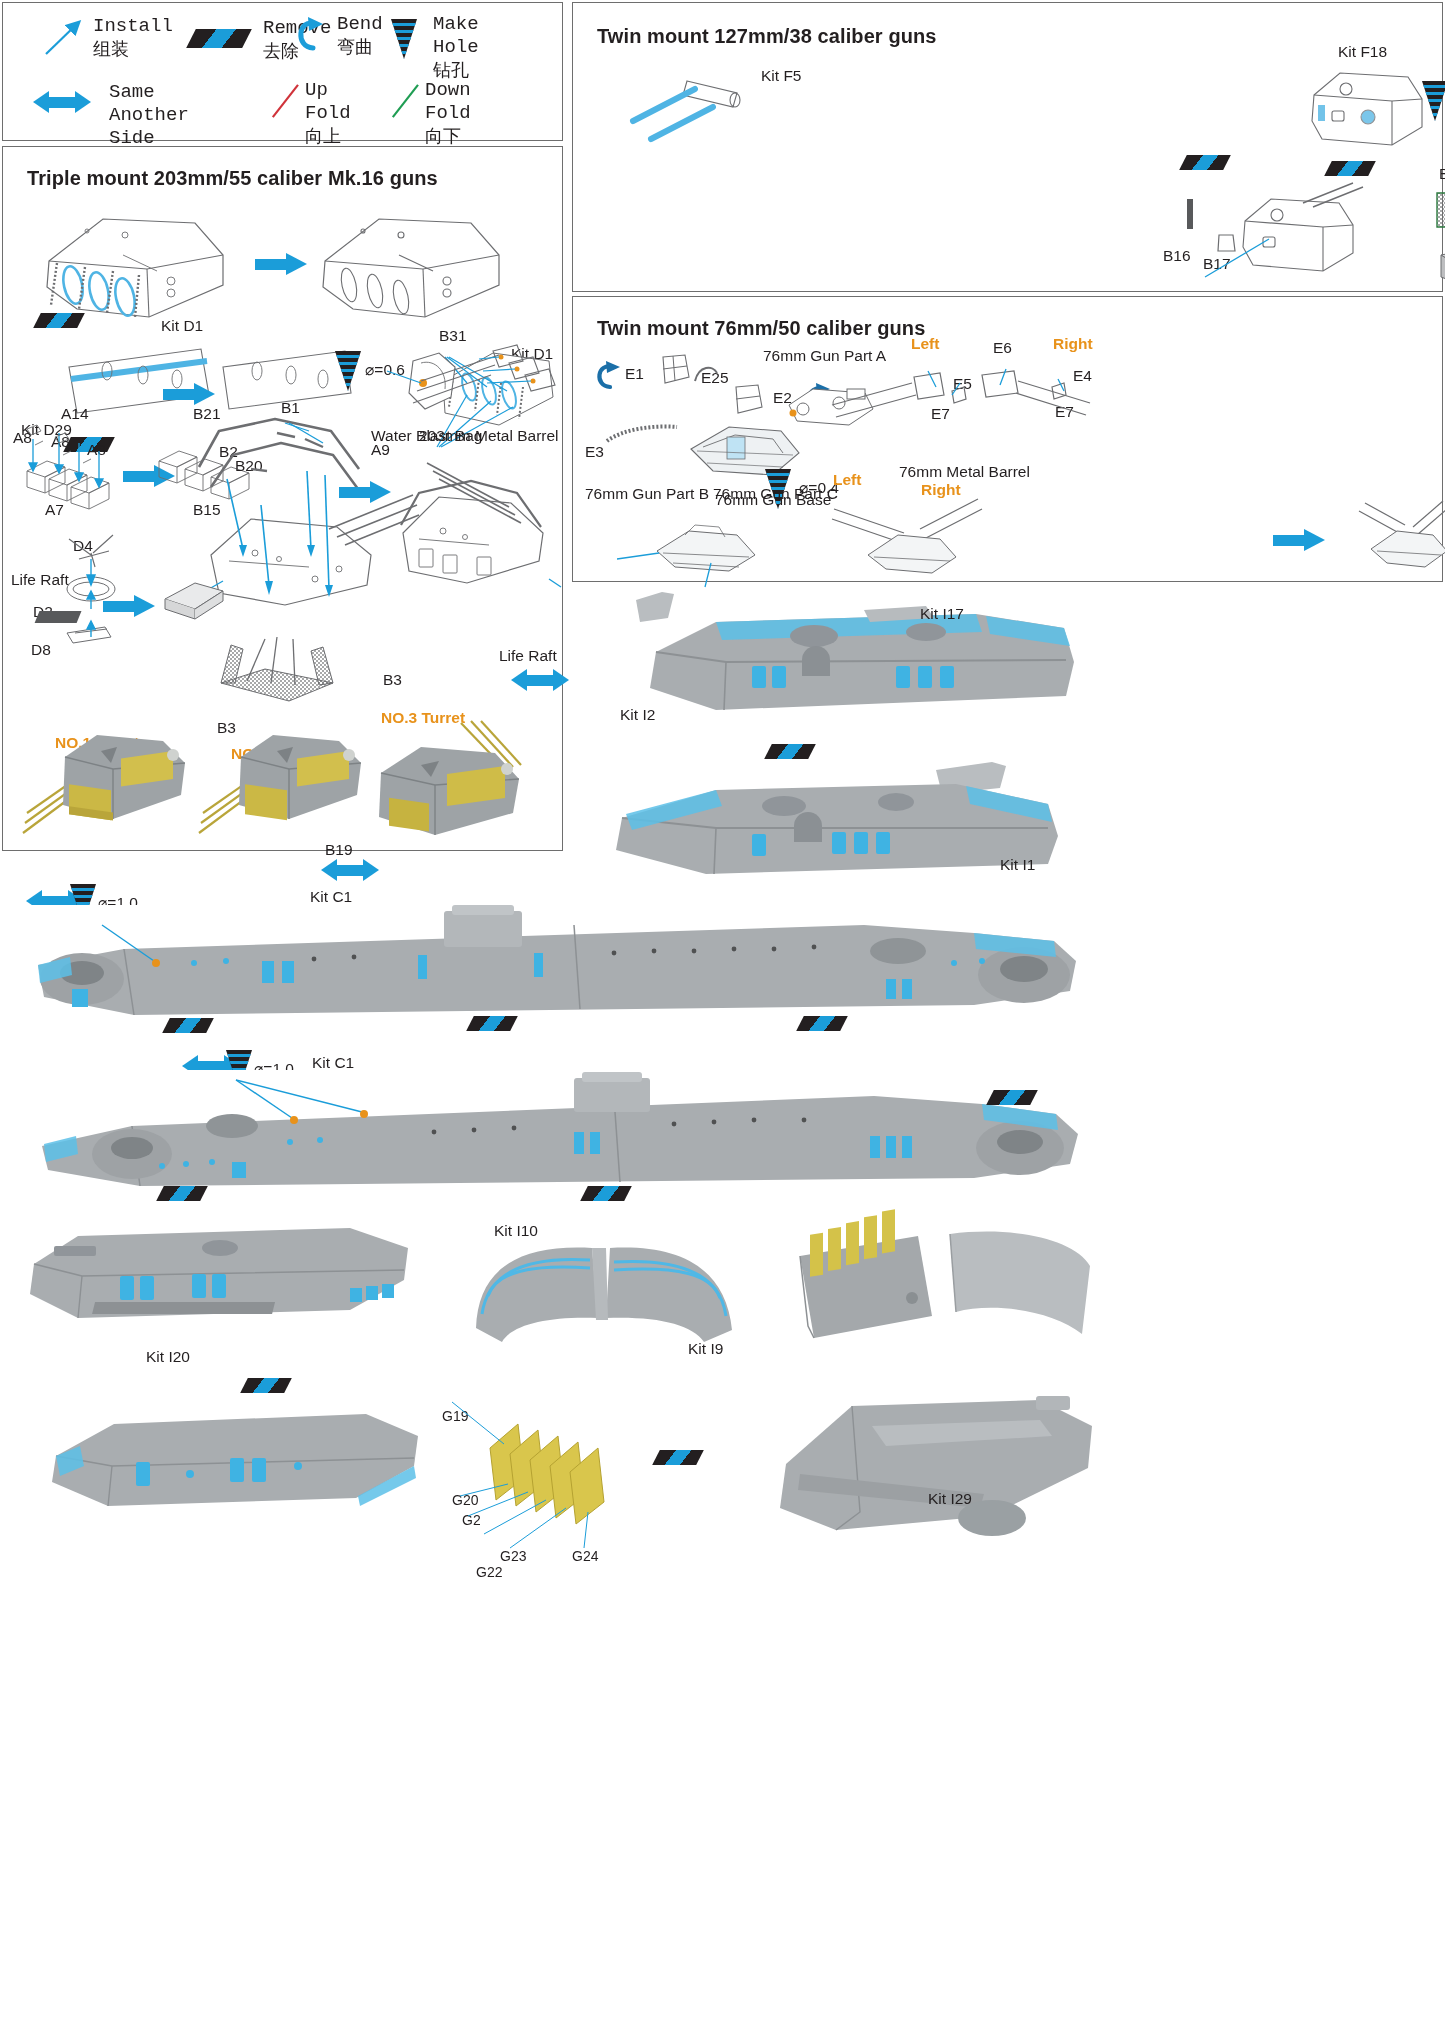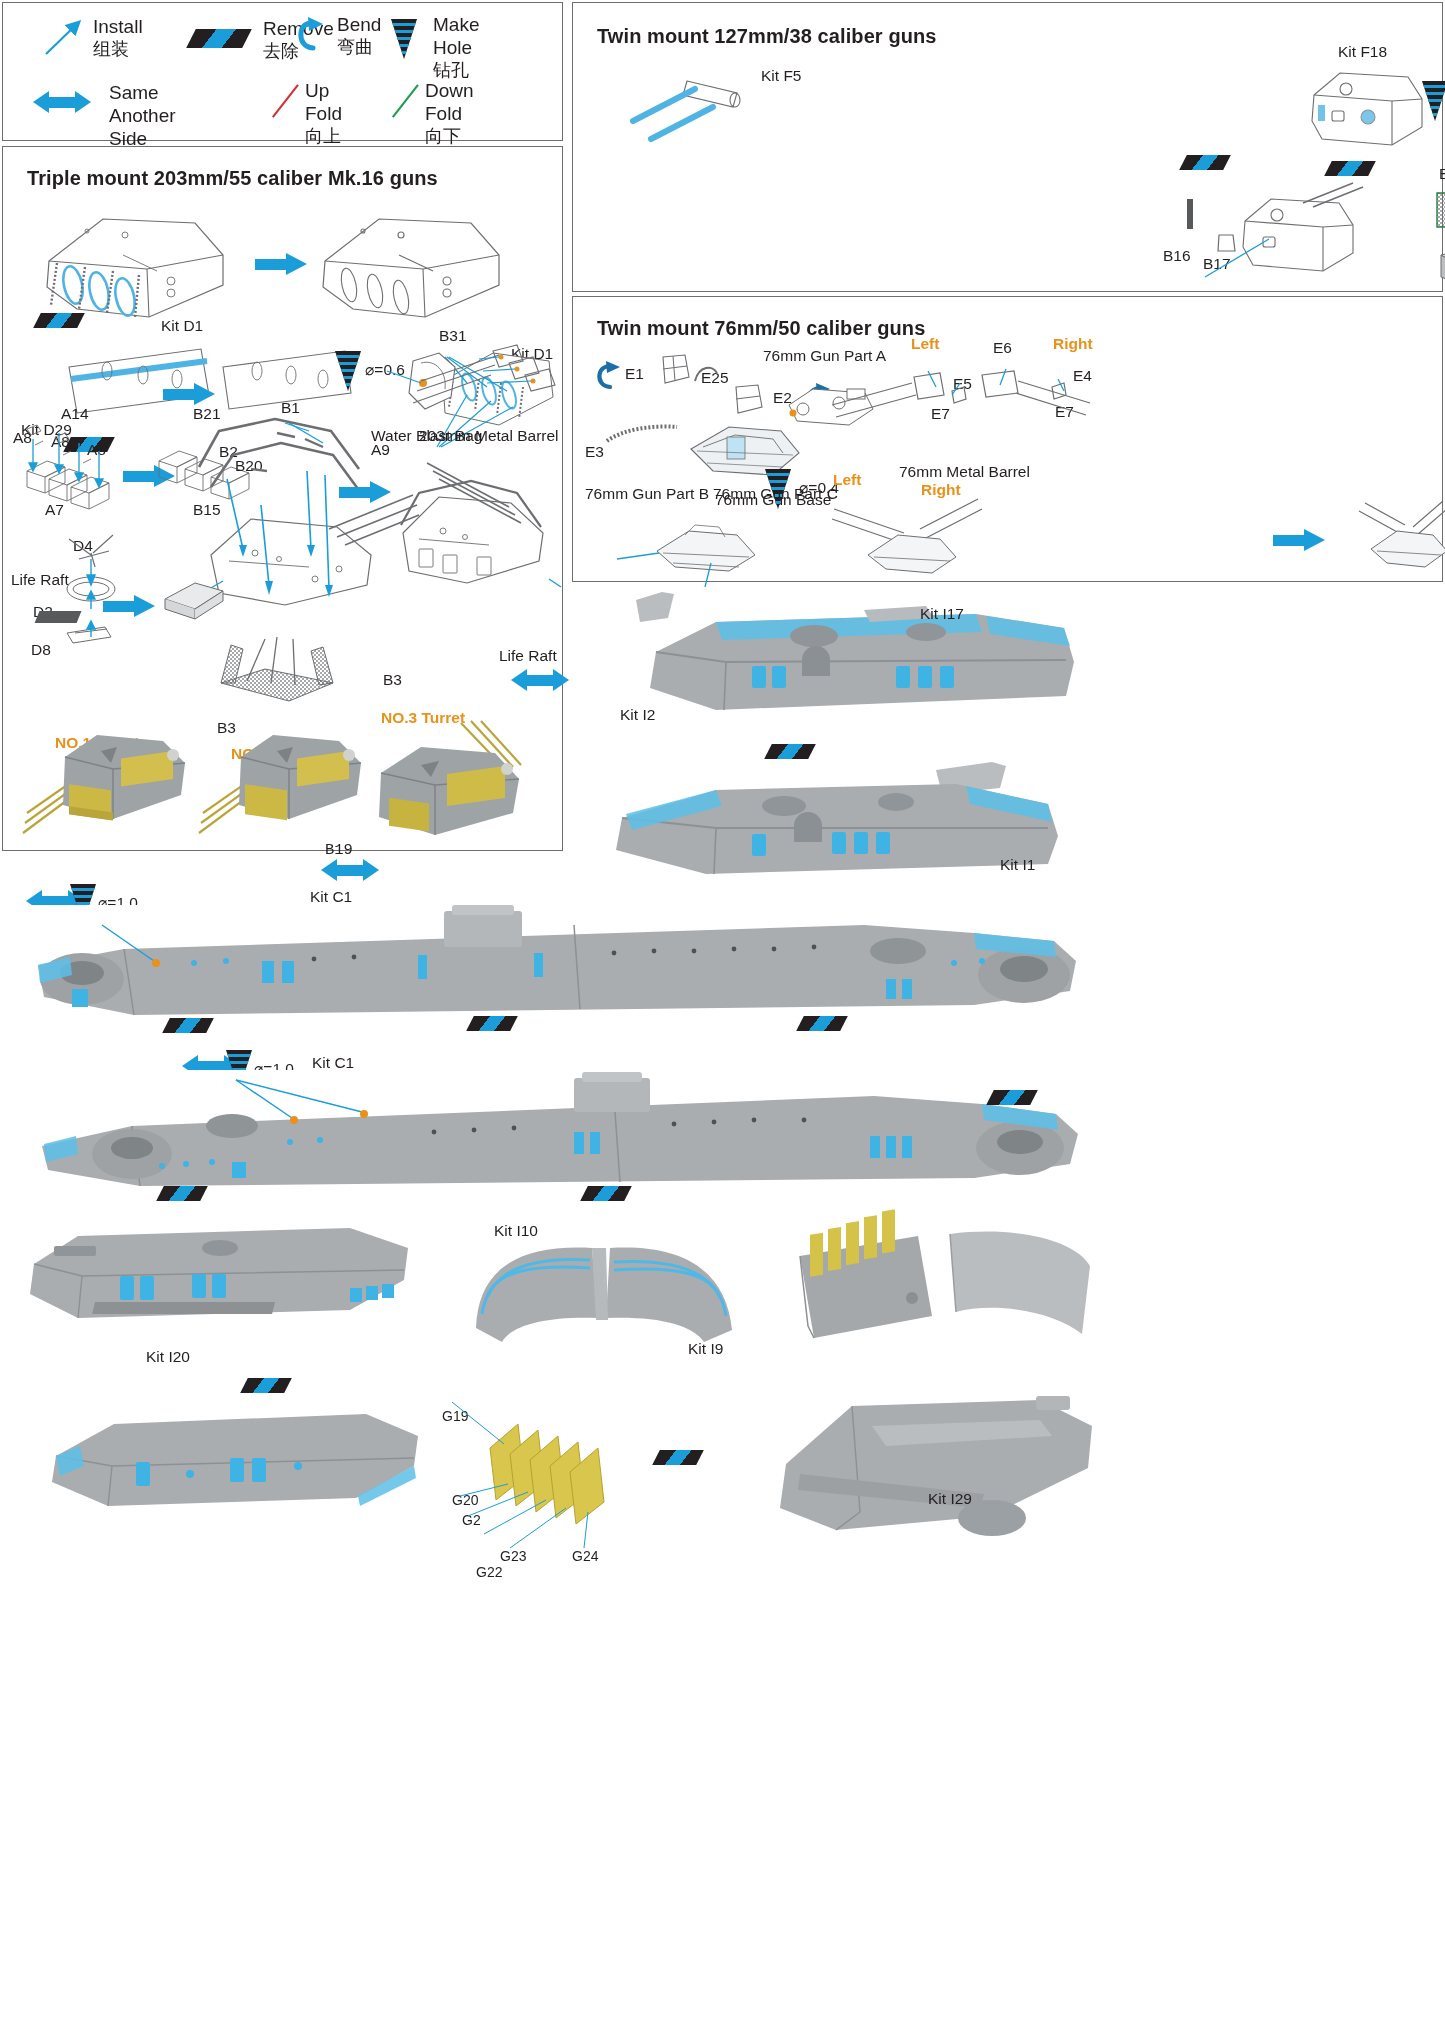--- a/index.html
+++ b/index.html
@@ -16,21 +16,21 @@
   .sect-title { font-weight:bold; font-size:20px; letter-spacing:.1px; }
   .lbl { position:absolute; font-size:15.5px; white-space:nowrap; }
   .lbl-sm { position:absolute; font-size:14px; white-space:nowrap; }
   .lbl-or { color:#e8921b; font-weight:bold; }
   .cn { font-size:17px; }
 
   
   #legend { left:2px; top:2px; width:561px; height:139px; }
   .leg-item { position:absolute; }
   .leg-text { font-size:19px; line-height:23px; }
-  .leg-text .en { display:block; }
+  .leg-text .en { display:block;font-family:Liberation Mono, monospace; }
   .leg-text .zh { display:block; font-size:18px; }
 
   
   .ico-install { position:absolute; width:42px; height:40px; }
   .ico-bend { position:absolute; width:34px; height:38px; }
   .ico-line { position:absolute; width:40px; height:36px; }
 
   
   .stripe {
     position:absolute;
@@ -756,21 +756,21 @@
     </g>
     <path d="M26 56 L66 30 L140 36 L164 62 L158 96 L80 118 L24 100 Z" fill="#9ea3a6"></path>
     <path d="M26 56 L80 68 L164 62" fill="none" stroke="#7d8285" stroke-width="1.4"></path>
     <path d="M80 68 L80 118" fill="none" stroke="#7d8285" stroke-width="1.4"></path>
     <polygon points="66,48 84,44 76,60" fill="#7d8285"></polygon>
     <rect x="92" y="70" width="58" height="32" fill="#cfbc48" transform="skewY(-8)"></rect>
     <rect x="34" y="76" width="40" height="28" fill="#c6b340" transform="skewY(8)"></rect>
     <circle cx="152" cy="52" r="6" fill="#cfd2cf"></circle>
   </svg>
 
-  <div class="lbl" style="left:322px;top:694px;font-family:Liberation Mono, monospace;">B19</div>
+  <div class="lbl" style="left:322px;top:694px;">B19</div>
   <div class="darrow" style="left:318px;top:712px;">
     <span class="l"></span>
       <i></i>
       <span class="r"></span>
   </div>
 </div>
 
 <div class="ph-photo" style="left:596px;top:588px;width:500px;height:150px;">
   <svg width="500" height="150" viewBox="0 0 500 150">
     <path d="M40 12 L66 4 L78 6 L72 30 L44 34 Z" fill="#b9bdc0"></path>

